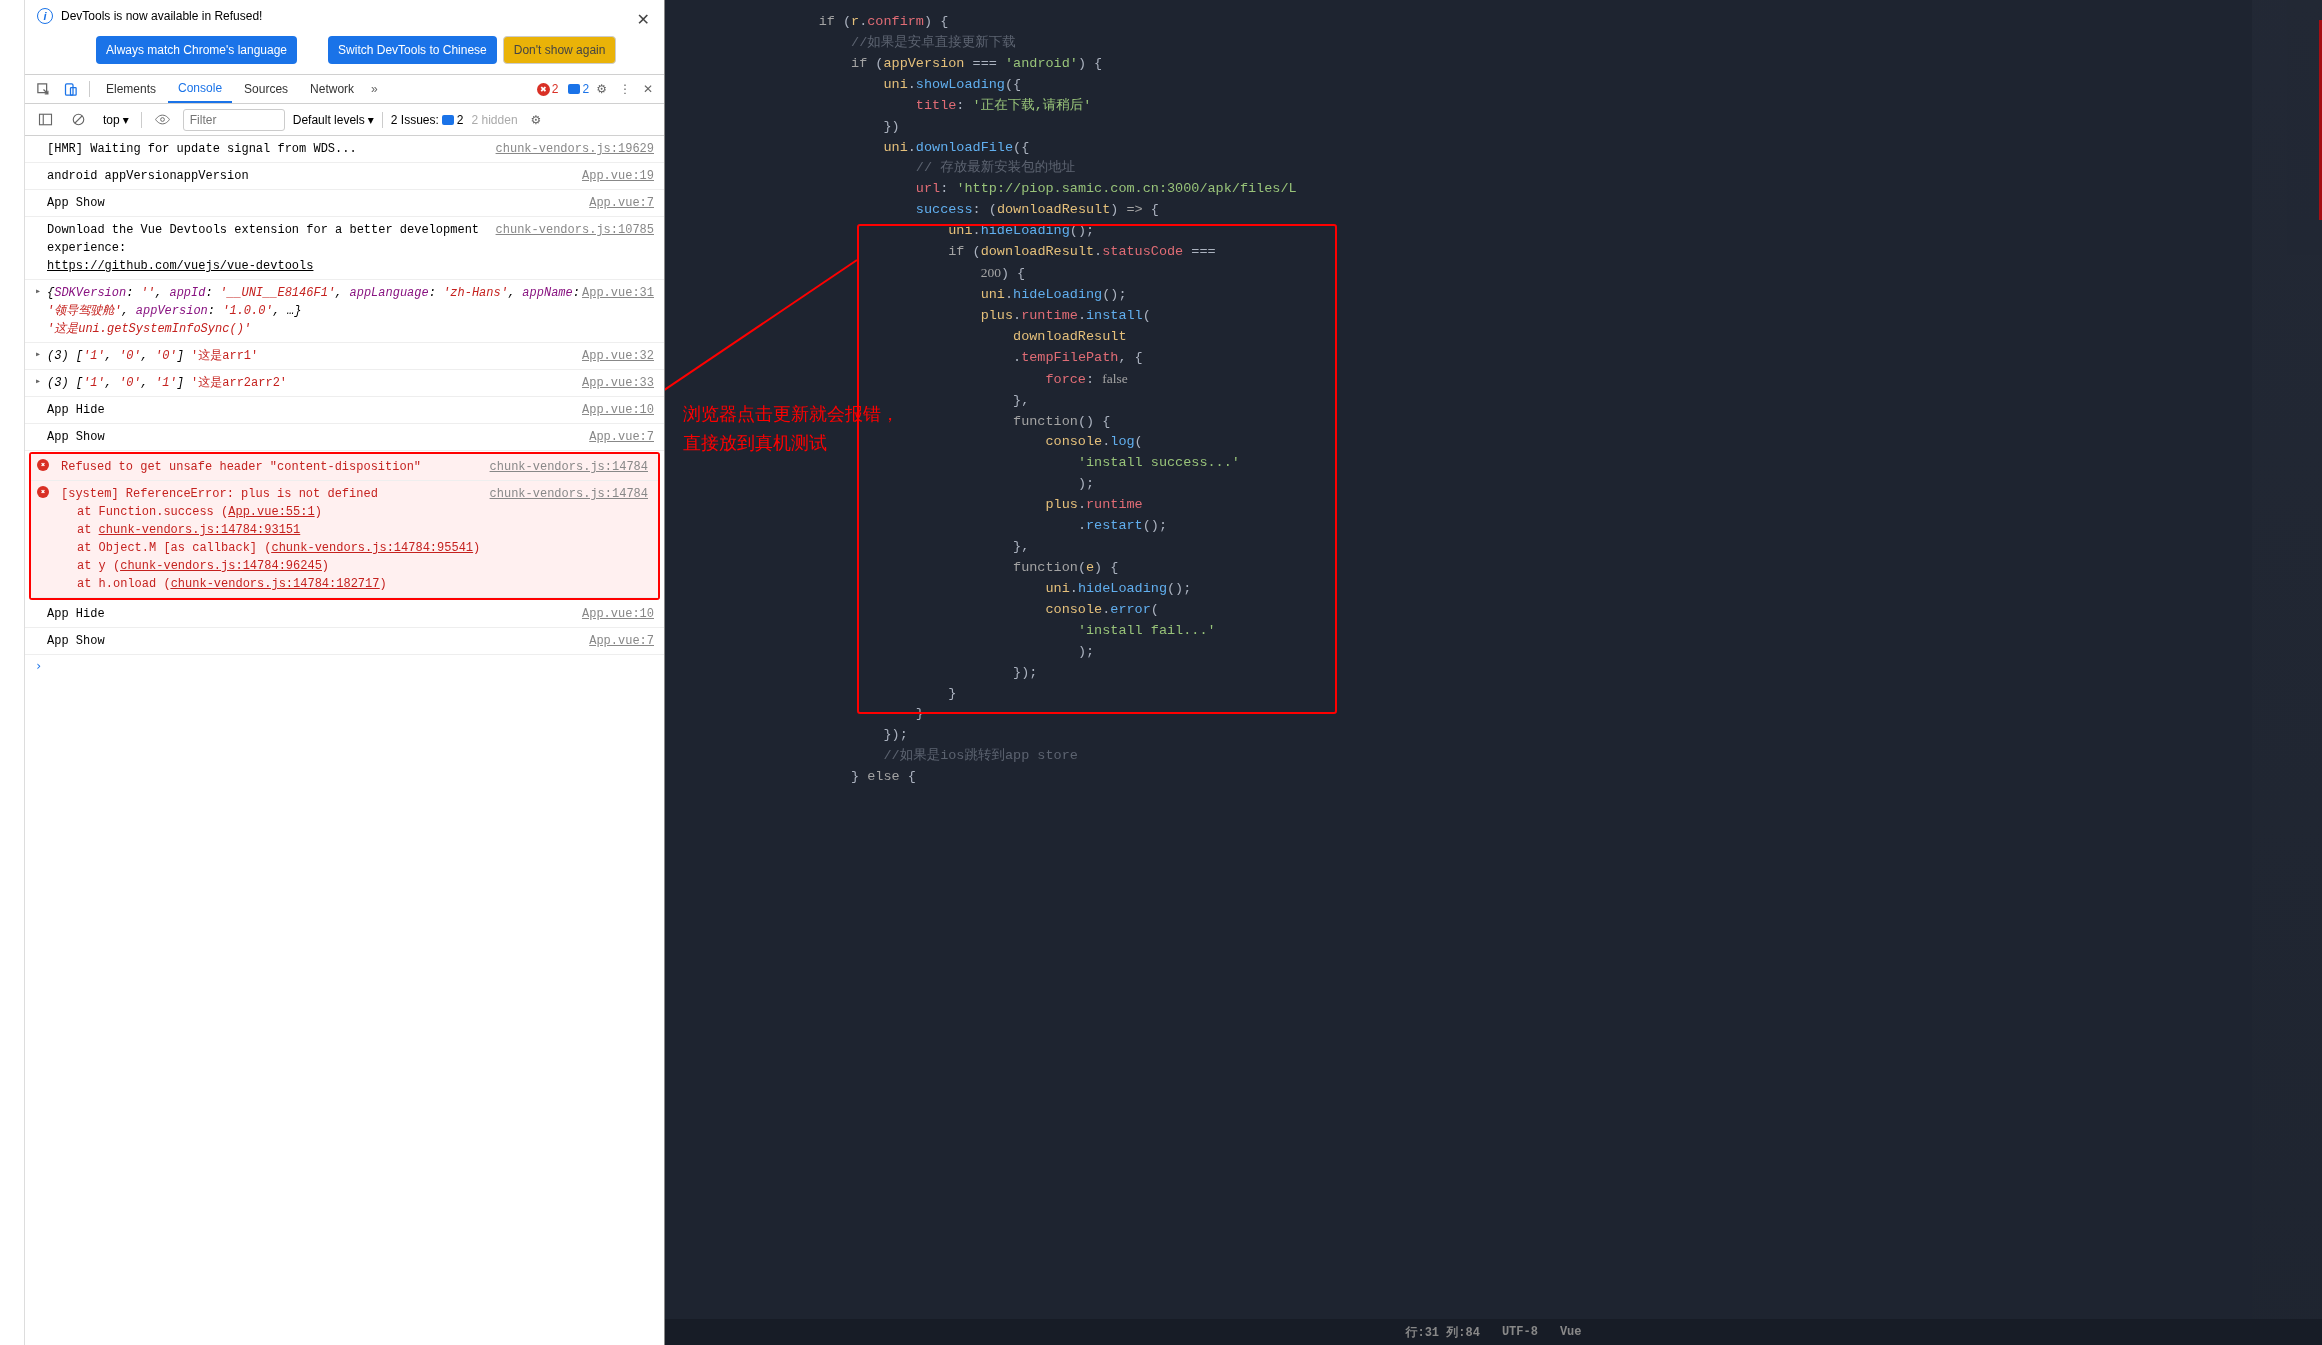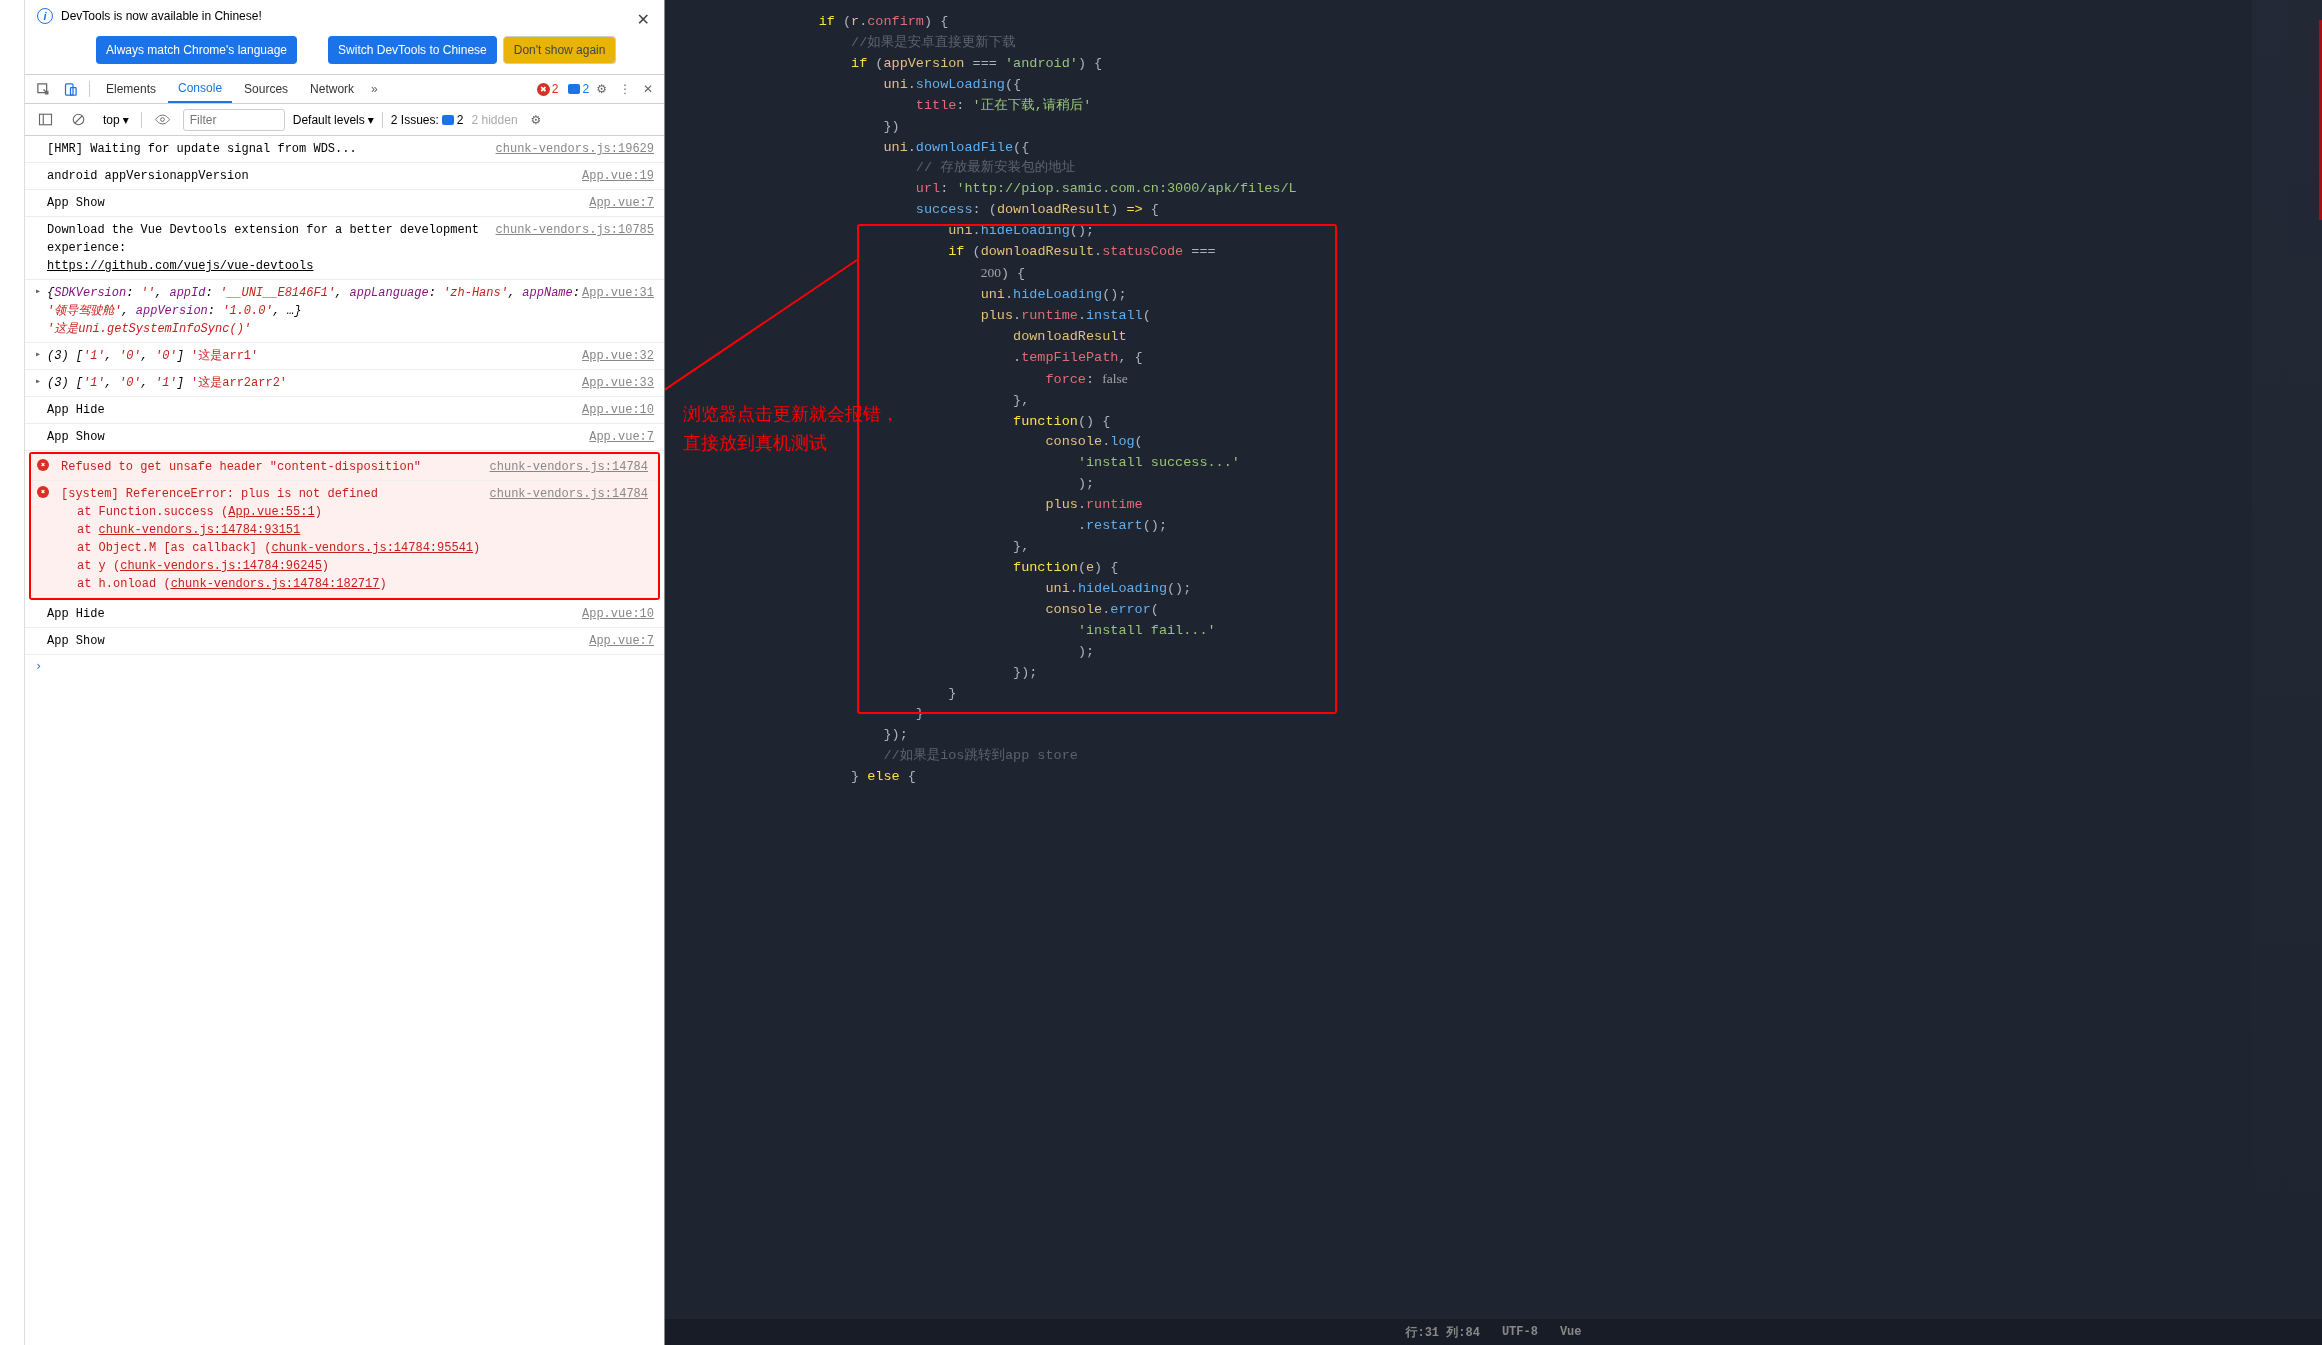--- a/index.html
+++ b/index.html
@@ -48,21 +48,21 @@
 .obj { font-style: italic; }
 .str { color: #c5221f; }
 .key { color: #881280; }
 .stack { padding-left: 16px; }
 .prompt { padding: 4px 10px; color: #1a73e8; font-family: Consolas, monospace; }
 .prompt::before { content: "›"; margin-right: 6px; }
 .highlight-box { border: 2px solid #f00; border-radius: 3px; margin: 1px 4px; }
 
 
 .code { padding: 12px 0 12px 24px; line-height: 1.55; white-space: pre; overflow: hidden; }
-.kw { color: #fde047; }
+.kw { color: #a3a3a3; }
 .fn { color: #61afef; }
 .prop { color: #e06c75; }
 .s { color: #98c379; }
 .n { color: #a3a3a3; font-family: Liberation Serif, serif; }
 .cm { color: #5c6370; }
 .pn { color: #abb2bf; }
 .id { color: #e5c07b; }
 .ed-hl { position: absolute; border: 2px solid #f00; border-radius: 3px; left: 192px; top: 224px; width: 480px; height: 490px; pointer-events: none; }
 .arrow-svg { position: absolute; top: 0; left: 0; width: 100%; height: 100%; pointer-events: none; }
 .anno { position: absolute; left: 18px; top: 400px; color: #f00; font-size: 18px; font-family: sans-serif; line-height: 1.6; }
@@ -74,21 +74,21 @@
 </style>
 </head>
 <body>
 
 <div class="left-gutter"></div>
 
 <div class="devtools">
 
   <div class="banner">
     <span class="info-icn">i</span>
-    <span>DevTools is now available in Chinese!</span>
+    <span>DevTools is now available in Refused!</span>
     <span class="close-x">✕</span>
   </div>
   <div class="btn-row">
     <button class="b-primary">Always match Chrome's language</button>
     <button class="b-primary">Switch DevTools to Chinese</button>
     <button class="b-plain">Don't show again</button>
   </div>
 
   <div class="tabbar">
     <span class="ticon">

